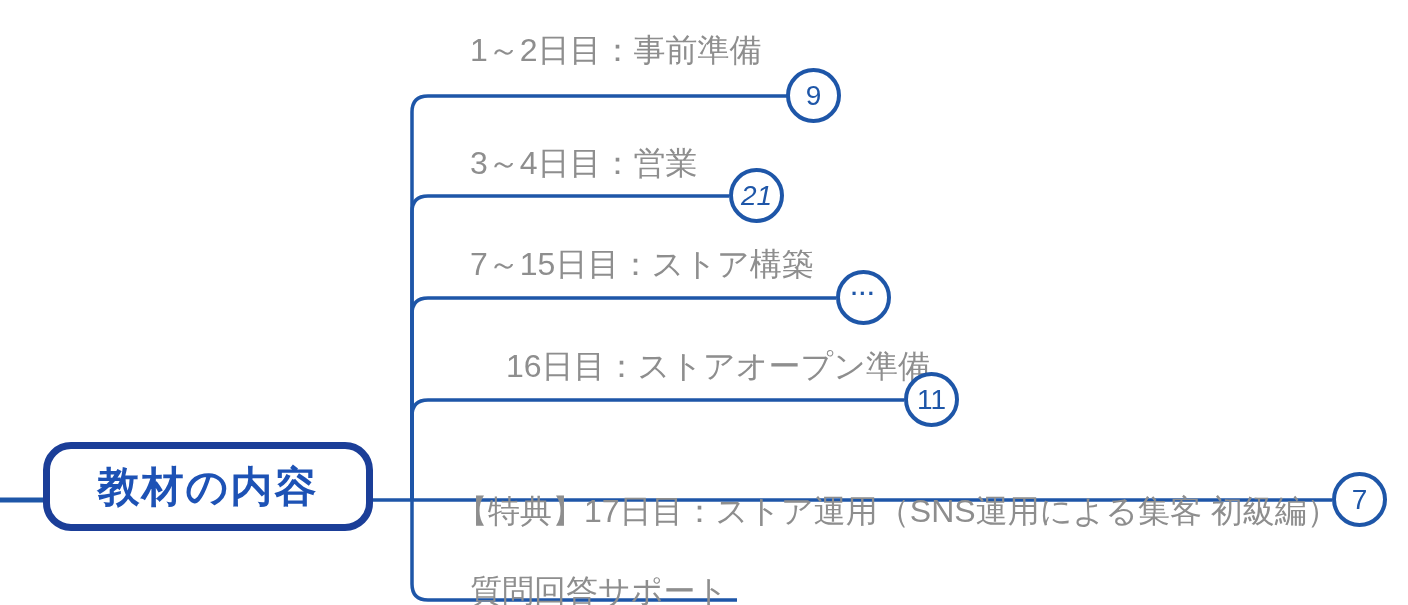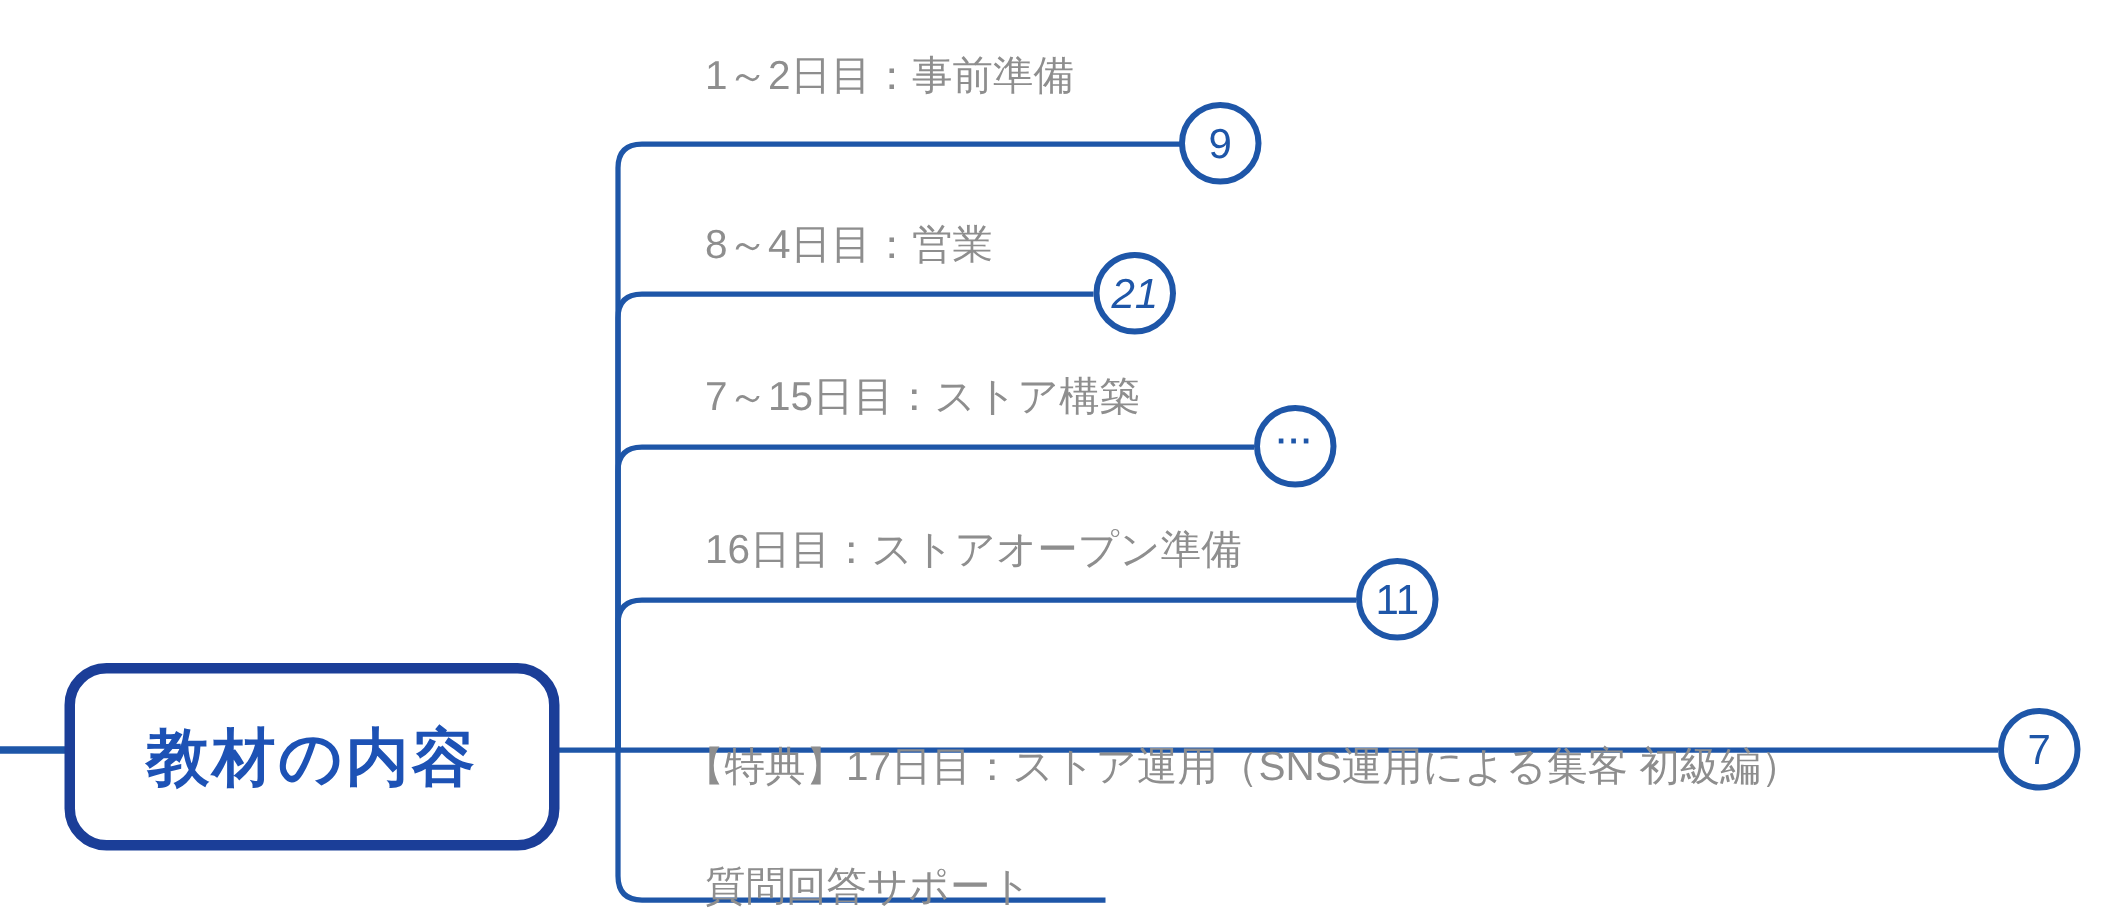--- a/index.html
+++ b/index.html
@@ -25,45 +25,45 @@
     background:var(--bg);
   }
   svg.wires{position:absolute;left:0;top:0;width:1408px;height:605px;}
   svg.wires path{fill:none;stroke:var(--line);}
   svg.wires .branch{stroke-width:3.5px;}
   svg.wires .stub{stroke-width:5px;}
 
   .root-node{
     position:absolute;
     left:43px;top:442px;
-    width:330px;height:125px;
+    width:330px;height:89px;
     border:7px solid var(--node-border);
     border-radius:28px;
     background:var(--bg);
     display:flex;align-items:center;justify-content:center;
   }
   .root-node .root-label{
     color:var(--node-text);
     font-size:42px;font-weight:bold;
     letter-spacing:2px;
     white-space:nowrap;
   }
 
   .topic-label{
     position:absolute;
     left:470px;
     color:var(--label-text);
-    font-size:27px;
+    font-size:32px;
     line-height:36px;
     white-space:nowrap;
   }
   .topic-label.b1{top:32px;}
   .topic-label.b2{top:145px;}
   .topic-label.b3{top:246px;}
-  .topic-label.b4{top:348px;}
+  .topic-label.b4{top:348px;margin-left:36px;}
   .topic-label.b5{top:449px;left:456px;margin-top:44px;}
   .topic-label.b6{top:550px;margin-top:23px;}
 
   .badge{
     position:absolute;
     width:55px;height:55px;
     border:4px solid var(--badge-border);
     border-radius:50%;
     background:var(--badge-fill);
     color:var(--badge-text);
@@ -91,21 +91,21 @@
     <path class="branch" d="M412 500 V416 Q412 400 428 400 H904"></path>
     <path class="branch" d="M372 500 H1332"></path>
     <path class="branch" d="M412 500 V584 Q412 600 428 600 H737"></path>
   </svg>
 
   <div class="root-node">
     <span class="root-label">教材の内容</span>
   </div>
 
   <div class="topic-label b1">1～2日目：事前準備</div>
-  <div class="topic-label b2">8～4日目：営業</div>
+  <div class="topic-label b2">3～4日目：営業</div>
   <div class="topic-label b3">7～15日目：ストア構築</div>
   <div class="topic-label b4">16日目：ストアオープン準備</div>
   <div class="topic-label b5">【特典】17日目：ストア運用（SNS運用による集客 初級編）</div>
   <div class="topic-label b6">質問回答サポート</div>
 
   <div class="badge b1">9</div>
   <div class="badge b2">21</div>
   <div class="badge b3 ellipsis">···</div>
   <div class="badge b4">11</div>
   <div class="badge b5">7</div>

